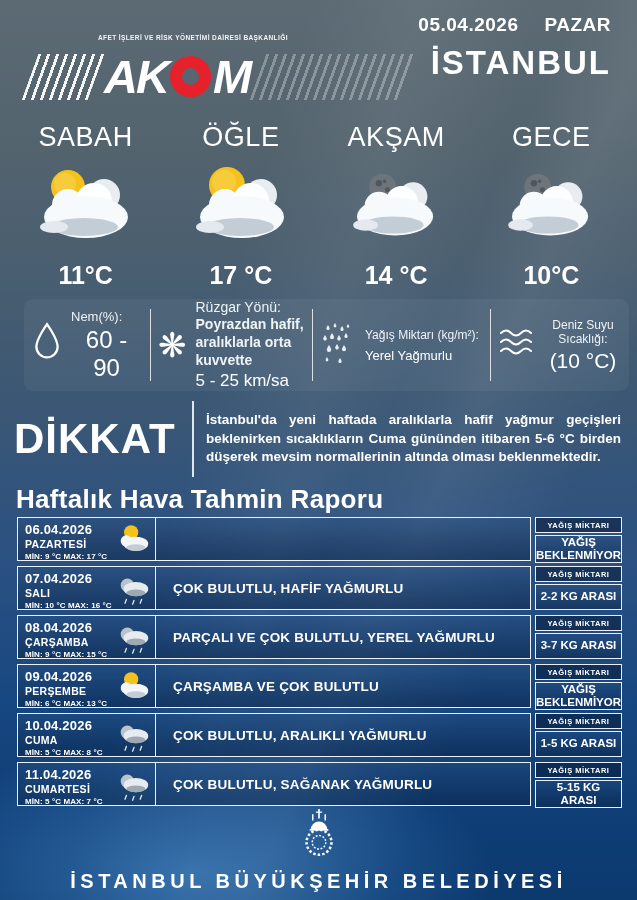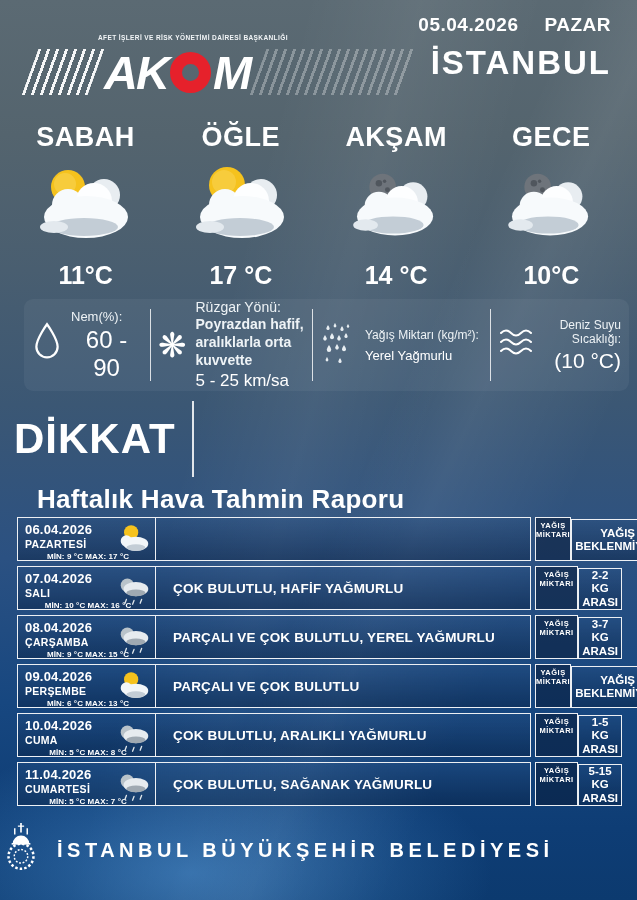--- a/index.html
+++ b/index.html
@@ -11,71 +11,71 @@
   .sheen{position:absolute;inset:0;pointer-events:none;
     background:
       radial-gradient(430px 190px at 30% 97%, rgba(80,150,215,.55), transparent 70%),
       linear-gradient(105deg, transparent 35%, rgba(255,255,255,.06) 48%, transparent 62%),
       linear-gradient(115deg, transparent 55%, rgba(255,255,255,.07) 63%, transparent 76%);
   }
   
   .header{position:absolute;top:14px;left:0;right:0;height:100px;}
   .akom{position:absolute;left:30px;top:14px;width:330px;}
   .akom-caption{position:absolute;top:6px;left:68px;font-size:6.5px;font-weight:700;letter-spacing:.4px;white-space:nowrap;color:#f2f5f7;}
-  .akom-row{position:absolute;top:16px;left:0;display:flex;align-items:center;height:56px;}
+  .akom-row{position:absolute;top:16px;left:0;display:flex;align-items:flex-end;height:56px;}
   .stripes{height:46px;transform:skewX(-20deg);}
   .stripes.left{width:66px;background:repeating-linear-gradient(90deg,rgba(255,255,255,.95) 0 3px,transparent 3px 9px);margin-right:8px;}
   .stripes.right{width:150px;background:repeating-linear-gradient(90deg,rgba(255,255,255,.30) 0 3px,transparent 3px 9px);margin-left:8px;}
   .akom-word{display:flex;align-items:center;font-style:italic;font-weight:800;font-size:47px;letter-spacing:-2px;line-height:1;}
   .akom-o{display:inline-block;width:17px;height:17px;border:12px solid #e6212b;border-radius:50%;margin:0 2px;background:transparent;}
   .header-right{position:absolute;right:26px;top:0;text-align:right;}
   .date-line{font-size:19px;font-weight:700;letter-spacing:.5px;}
   .date-line .gap{display:inline-block;width:26px;}
   .city{font-size:33px;font-weight:800;letter-spacing:2px;margin-top:8px;}
   
   .dayparts{position:absolute;top:122px;left:8px;right:8px;display:grid;grid-template-columns:repeat(4,1fr);}
   .daypart{text-align:center;}
-  .dp-label{font-size:27px;font-weight:700;letter-spacing:.5px;}
+  .dp-label{font-size:27px;font-weight:400;letter-spacing:.5px;}
   .dp-icon{height:102px;display:flex;align-items:center;justify-content:center;margin-top:2px;}
   .dp-temp{font-size:25px;font-weight:700;margin-top:4px;}
   
   .stats{position:absolute;top:299px;left:24px;right:8px;height:92px;display:flex;background:rgba(255,255,255,.05);border-radius:9px;}
   .stat{position:relative;display:flex;align-items:center;gap:9px;padding:0 8px;box-sizing:border-box;}
   .stat+.stat::before{content:"";position:absolute;left:0;top:10px;bottom:10px;width:1px;background:rgba(255,255,255,.8);}
   .stat1{width:126px;}.stat2{width:162px;}.stat3{width:178px;}.stat4{flex:1;}
   .stat-label{font-size:13px;font-weight:400;color:#eef3f6;}
   .stat-sub{font-size:14px;font-weight:600;line-height:1.3;white-space:pre-line;color:#eef3f6;}
   .stat-value-lg{font-size:24px;font-weight:300;margin-top:2px;text-align:center;}
   .stat-value-md{font-size:17px;font-weight:400;margin-top:2px;}
   .stat-value-sm{font-size:13px;font-weight:400;margin-top:6px;}
   .stat2 .stat-label{font-size:14px;}
   .stat3 .stat-label,.stat4 .stat-label{font-size:12px;}
-  .stat4-col{text-align:right;flex:1;}
+  .stat4-col{text-align:center;flex:1;}
   .stat4 .stat-value-md{font-size:21px;font-weight:300;margin-top:3px;}
   
   .warning{position:absolute;top:399px;left:14px;right:16px;height:80px;display:flex;align-items:center;}
   .warning-title{width:178px;font-size:42px;font-weight:800;letter-spacing:1px;flex-shrink:0;}
   .warning-divider{width:2px;align-self:stretch;background:rgba(255,255,255,.85);margin:2px 12px 2px 0;}
   .warning-text{flex:1;font-size:13.5px;font-weight:600;line-height:1.38;text-align:justify;}
   
-  .weekly-title{position:absolute;top:484px;left:16px;font-size:26px;font-weight:800;letter-spacing:.3px;margin-left:21px;}
+  .weekly-title{position:absolute;top:484px;left:16px;font-size:26px;font-weight:800;letter-spacing:.3px;}
   .table{position:absolute;top:517px;left:17px;width:605px;}
   .row{display:flex;height:44px;margin-bottom:5px;}
   .row-main{flex:1;display:flex;border:1.5px solid rgba(255,255,255,.92);background:linear-gradient(180deg,rgba(40,80,130,.30),rgba(6,26,56,.42));box-sizing:border-box;}
   .cell-date{width:138px;border-right:1.5px solid rgba(255,255,255,.92);position:relative;padding:4px 4px 0 7px;box-sizing:border-box;}
   .d-date{font-size:13px;font-weight:700;letter-spacing:.2px;}
   .d-day{font-size:10.5px;font-weight:700;margin-top:1px;letter-spacing:.3px;}
-  .d-minmax{font-size:8px;font-weight:700;margin-top:2px;letter-spacing:.1px;text-align:center;}
+  .d-minmax{font-size:8px;font-weight:700;margin-top:2px;letter-spacing:.1px;}
   .d-icon{position:absolute;right:2px;top:5px;}
   .cell-desc{flex:1;display:flex;align-items:center;padding-left:17px;font-size:13.5px;font-weight:700;letter-spacing:.2px;}
-  .amount-col{width:87px;margin-left:4px;display:flex;flex-direction:row;}
+  .amount-col{width:87px;margin-left:4px;display:flex;flex-direction:column;}
   .amount-header{border:1px solid rgba(255,255,255,.92);background:rgba(5,22,48,.5);font-size:7.5px;font-weight:700;letter-spacing:.5px;text-align:center;padding:2.5px 0;}
   .amount-value{flex:1;margin-top:2px;border:1.5px solid rgba(255,255,255,.92);background:linear-gradient(180deg,rgba(40,80,130,.30),rgba(6,26,56,.42));display:flex;align-items:center;justify-content:center;text-align:center;font-size:11.5px;font-weight:700;line-height:1.15;padding:0 3px;box-sizing:border-box;}
   
-  .footer{position:absolute;left:0;right:0;bottom:10px;height:80px;display:flex;align-items:center;gap:15px;}
+  .footer{position:absolute;left:0;right:0;bottom:10px;height:80px;display:flex;align-items:center;justify-content:center;gap:6px;flex-direction:column;}
   .footer-text{font-size:20px;font-weight:700;letter-spacing:4.5px;}
 </style>
 </head>
 <body>
 
 <div class="page">
   <div class="sheen"></div>
 
   <div class="header">
     <div class="akom">
@@ -227,20 +227,21 @@
       <div class="stat4-col">
         <div class="stat-label">Deniz Suyu Sıcaklığı:</div>
         <div class="stat-value-md">(10 °C)</div>
       </div>
     </div>
   </div>
 
   <div class="warning">
     <div class="warning-title">DİKKAT</div>
     <div class="warning-divider"></div>
+    <div class="warning-text">İstanbul'da yeni haftada aralıklarla hafif yağmur geçişleri beklenirken sıcaklıkların Cuma gününden itibaren 5-6 °C birden düşerek mevsim normallerinin altında olması beklenmektedir.</div>
   </div>
 
   <div class="weekly-title">Haftalık Hava Tahmin Raporu</div>
   <div class="table">
 
     <div class="row">
       <div class="row-main">
         <div class="cell-date">
           <div class="d-date">06.04.2026</div>
           <div class="d-day">PAZARTESİ</div>
@@ -315,21 +316,21 @@
           <div class="d-minmax">MİN: 6 °C MAX: 13 °C</div>
           <span class="d-icon">
             <svg width="38" height="34" viewBox="0 0 40 34">
                 <circle cx="17" cy="9" r="7.5" fill="#f5c21d"></circle>
                 <circle cx="12" cy="18" r="6" fill="#f2f6f9"></circle>
                 <ellipse cx="22" cy="21" rx="13" ry="7.5" fill="#f2f6f9"></ellipse>
                 <ellipse cx="22" cy="25" rx="10" ry="3.5" fill="#c3cdd6"></ellipse>
               </svg>
           </span>
         </div>
-        <div class="cell-desc">PARÇALI VE ÇOK BULUTLU</div>
+        <div class="cell-desc">ÇARŞAMBA VE ÇOK BULUTLU</div>
       </div>
       <div class="amount-col">
         <div class="amount-header">YAĞIŞ MİKTARI</div>
         <div class="amount-value">YAĞIŞ BEKLENMİYOR</div>
       </div>
     </div>
 
     <div class="row">
       <div class="row-main">
         <div class="cell-date">

